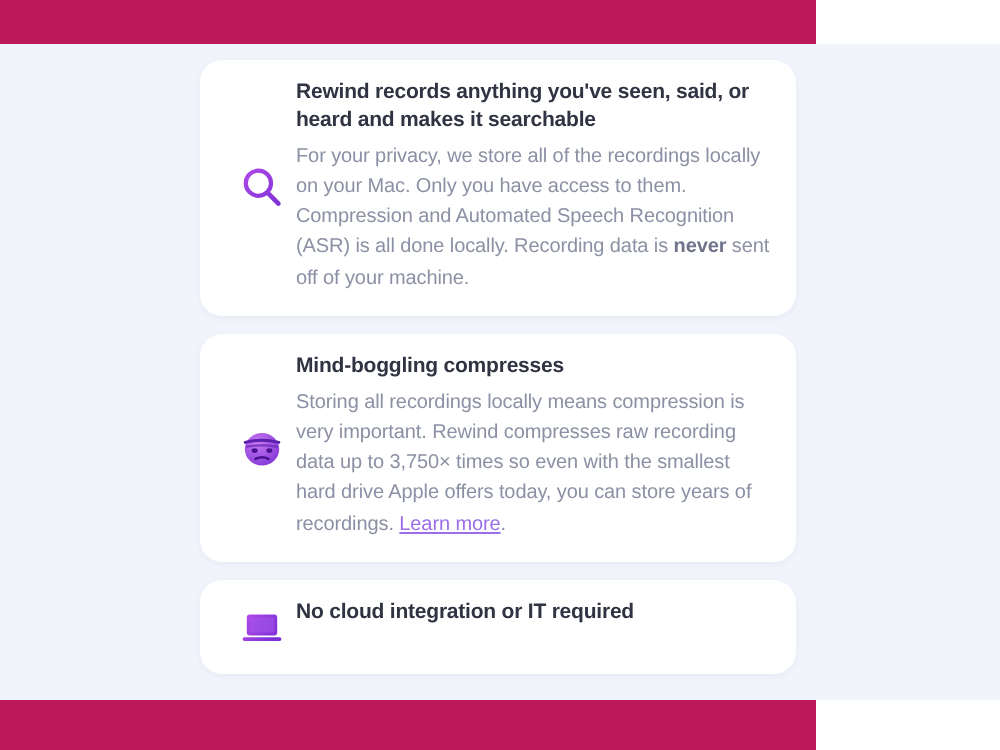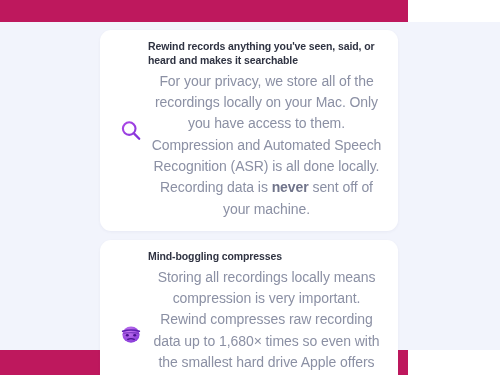--- a/index.html
+++ b/index.html
@@ -73,26 +73,25 @@
   .card-title {
     font-size: 10.5px;
     font-weight: bold;
     color: #2f3342;
     line-height: 1.33;
     letter-spacing: -0.01em;
     margin-bottom: 3px;
   }
 
   .card-body {
-    font-size: 14px;
+    font-size: 10px;
     font-weight: normal;
     color: #8b90a4;
     line-height: 1.52;
     letter-spacing: -0.005em;
-    text-align: center;
   }
 
   .card-body b {
     font-weight: bold;
     color: #70748a;
   }
 
   .card-body a {
     color: #9a6ee8;
     text-decoration: underline;
@@ -140,36 +139,37 @@
           <ellipse cx="12" cy="12.6" rx="8.6" ry="8.1" fill="url(#g2)"></ellipse>
           <path d="M3.6 9.2 Q12 7.0 20.4 9.2" stroke="#5d1fae" stroke-width="1.5" fill="none" stroke-linecap="round"></path>
           <path d="M4.6 11.3 Q12 10.0 19.4 11.3" stroke="#5d1fae" stroke-width="1.1" fill="none" stroke-linecap="round" opacity="0.65"></path>
           <ellipse cx="8.3" cy="13.3" rx="1.5" ry="1.2" fill="#48118f"></ellipse>
           <ellipse cx="15.7" cy="13.3" rx="1.5" ry="1.2" fill="#48118f"></ellipse>
           <path d="M8.8 17.4 Q12 15.8 15.2 17.4" stroke="#48118f" stroke-width="1.3" fill="none" stroke-linecap="round"></path>
         </svg>
       </div>
       <div class="text-col">
         <div class="card-title">Mind-boggling compresses</div>
-        <div class="card-body"><span>Storing all recordings locally means compression is very important. Rewind compresses raw recording data up to 1,680× times so even with the smallest hard drive Apple offers today, you can store years of recordings. </span><a href="#">Learn more</a><span>.</span></div>
+        <div class="card-body"><span>Storing all recordings locally means compression is very important. Rewind compresses raw recording data up to 3,750× times so even with the smallest hard drive Apple offers today, you can store years of recordings. </span><a href="#">Learn more</a><span>.</span></div>
       </div>
     </div>
 
     <div class="card">
       <div class="icon-col">
         <svg width="24" height="24" viewBox="0 0 24 24">
           <defs>
             <linearGradient id="g3" x1="4" y1="5" x2="20" y2="16" gradientUnits="userSpaceOnUse">
               <stop offset="0" stop-color="#b14ae8"></stop>
               <stop offset="1" stop-color="#7b2fd6"></stop>
             </linearGradient>
           </defs>
           <rect x="4.4" y="5.3" width="15.2" height="10.4" rx="1.5" fill="url(#g3)"></rect>
           <rect x="5.9" y="6.8" width="12.2" height="7.4" rx="0.6" fill="#a457ea" opacity="0.55"></rect>
           <rect x="2.3" y="16.6" width="19.4" height="1.9" rx="0.95" fill="url(#g3)"></rect>
         </svg>
       </div>
       <div class="text-col">
+        <div class="card-title">No cloud integration or IT required</div>
       </div>
     </div>
 
   </div>
 </div>
 
 </body></html>

